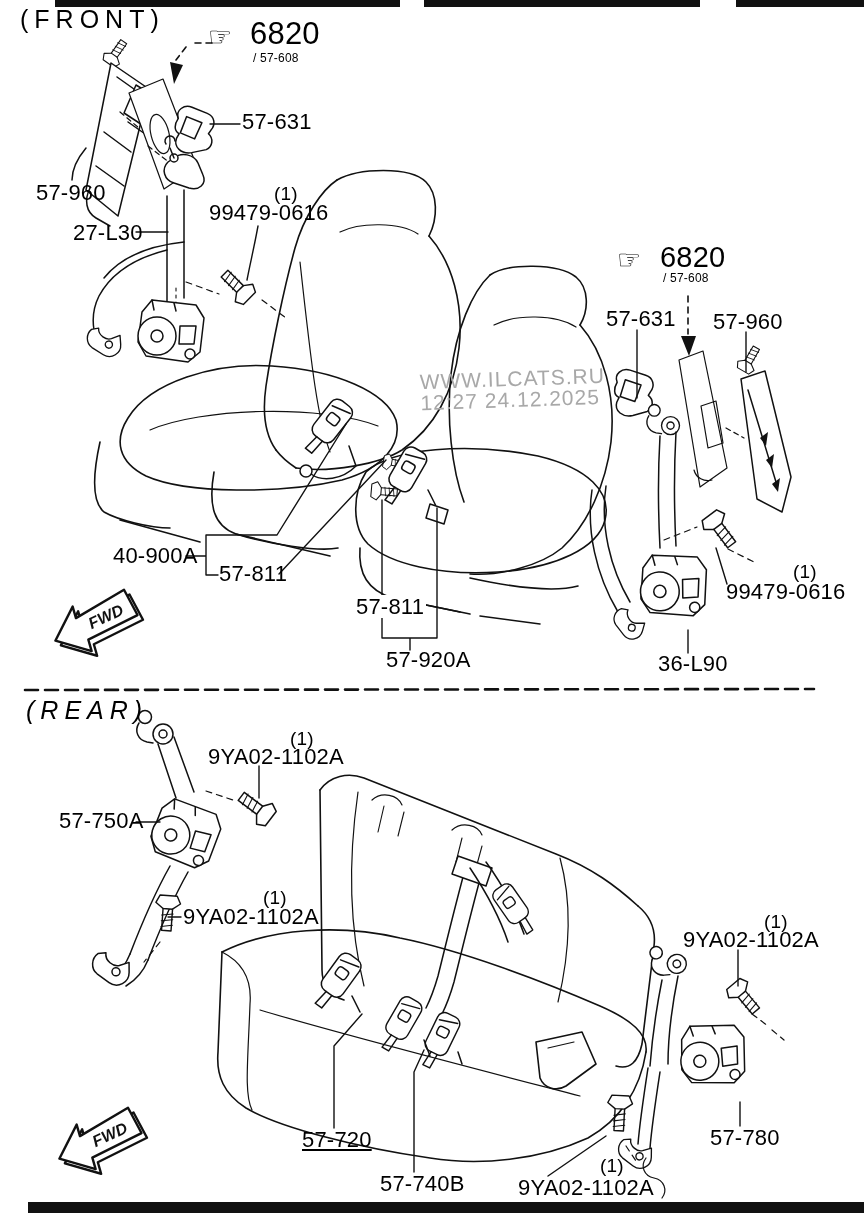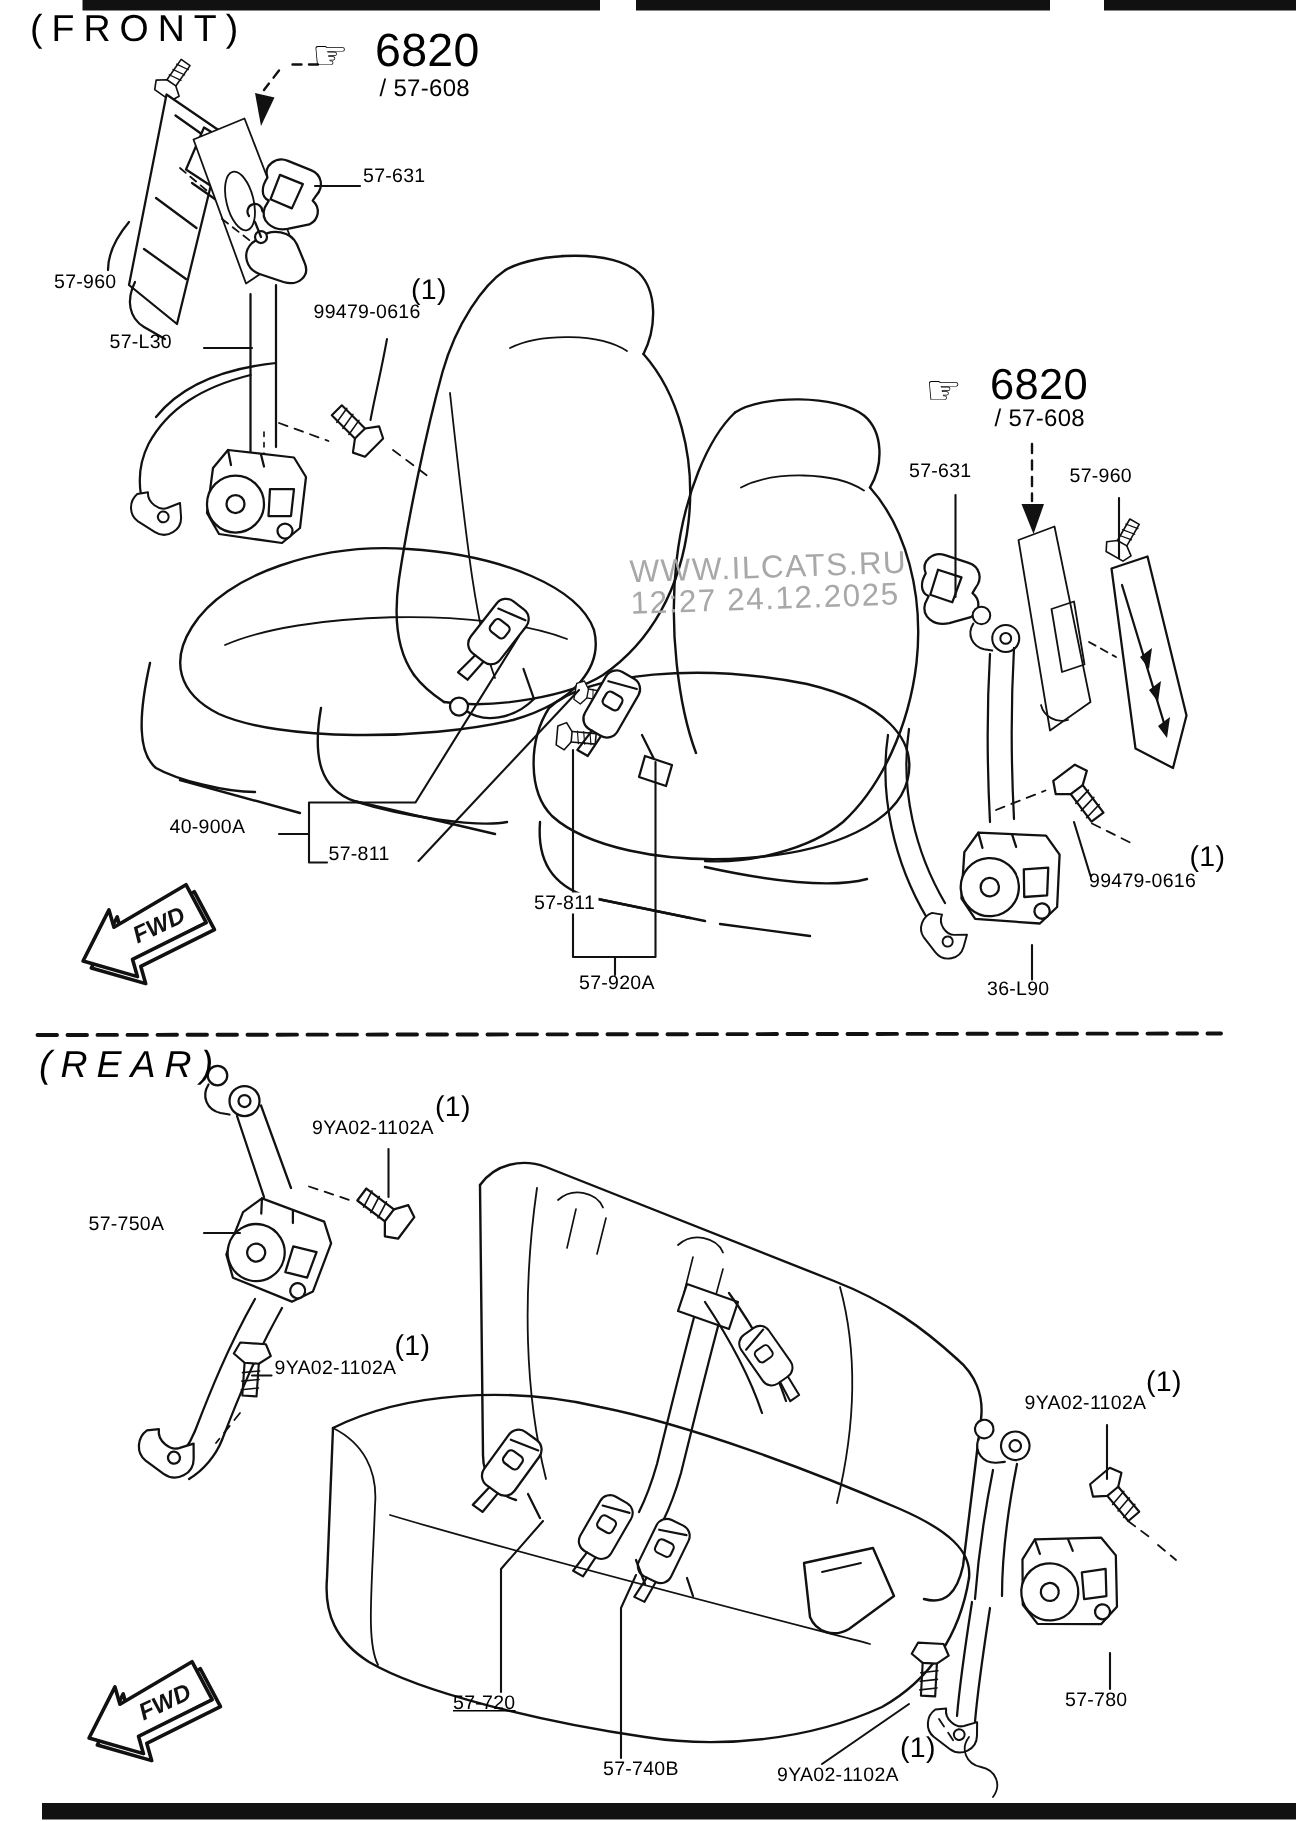--- a/index.html
+++ b/index.html
@@ -1,22 +1,22 @@
 <!DOCTYPE html>
 <html><head>
 <meta charset="utf-8">
 <style>
   html,body{margin:0;padding:0;background:#fff;}
   #stage{position:relative;width:864px;height:1214px;background:#fff;overflow:hidden;
          font-family:"Liberation Sans",sans-serif;color:#000;}
   #art{position:absolute;left:0;top:0;width:864px;height:1214px;}
-  .lbl{position:absolute;font-size:13px;line-height:1.05;white-space:nowrap;letter-spacing:0.2px;}
+  .lbl{position:absolute;font-size:22px;line-height:1.05;white-space:nowrap;letter-spacing:0.2px;}
   .title{font-size:25px;letter-spacing:6px;font-weight:500;}
   .big{font-size:31px;}
-  .mid{font-size:16px;}
+  .mid{font-size:12px;}
   .qty{font-size:19px;}
   .hand{font-size:27px;line-height:1;}
   .bgw{background:#fff;padding:0 2px;}
   .wm{position:absolute;left:420px;top:368px;color:#a8a8a8;font-size:21px;line-height:1.0;
       transform:rotate(-2deg);letter-spacing:1px;}
   .wm div{white-space:nowrap;}
   
   .p-front-title{left:20px;top:6px;}
   .p-hand-l{left:208px;top:24px;}
   .p-6820-l{left:250px;top:18px;}
@@ -38,21 +38,21 @@
   .p-811a{left:219px;top:562px;}
   .p-811b{left:354px;top:595px;}
   .p-920A{left:375px;top:648px;margin-left:11px;}
   .p-rear-title{left:26px;top:697px;font-style:italic;}
   .p-q9a{left:290px;top:729px;}
   .p-9a{left:208px;top:745px;}
   .p-750A{left:59px;top:809px;}
   .p-q9b{left:263px;top:888px;}
   .p-9b{left:183px;top:905px;}
   .p-720{left:302px;top:1128px;text-decoration:underline;}
-  .p-740B{left:402px;top:1172px;text-align:right;}
+  .p-740B{left:380px;top:1172px;text-align:right;}
   .p-q9c{left:600px;top:1156px;}
   .p-9c{left:518px;top:1176px;}
   .p-q9d{left:764px;top:912px;}
   .p-9d{left:683px;top:928px;}
   .p-780{left:710px;top:1126px;text-align:center;}
 </style>
 </head>
 <body>
 
 <div id="stage">
@@ -300,21 +300,21 @@
     </g>
     <use href="#fwdarrow" transform="translate(50,1126) rotate(-16)"></use>
   </svg>
 
   <div class="lbl title p-front-title">(FRONT)</div>
   <div class="lbl hand p-hand-l">☞</div>
   <div class="lbl big p-6820-l">6820</div>
   <div class="lbl mid p-sub-l">/ 57-608</div>
   <div class="lbl p-631-l">57-631</div>
   <div class="lbl p-960-l">57-960</div>
-  <div class="lbl p-L30">57-L30</div>
+  <div class="lbl p-L30">27-L30</div>
   <div class="lbl qty p-q99-l">(1)</div>
   <div class="lbl p-99-l">99479-0616</div>
   <div class="wm">
     <div>WWW.ILCATS.RU</div>
     <div>12:27 24.12.2025</div>
   </div>
   <div class="lbl hand p-hand-r">☞</div>
   <div class="lbl p-6820-r">6820</div>
   <div class="lbl mid p-sub-r">/ 57-608</div>
   <div class="lbl p-631-r">57-631</div>

